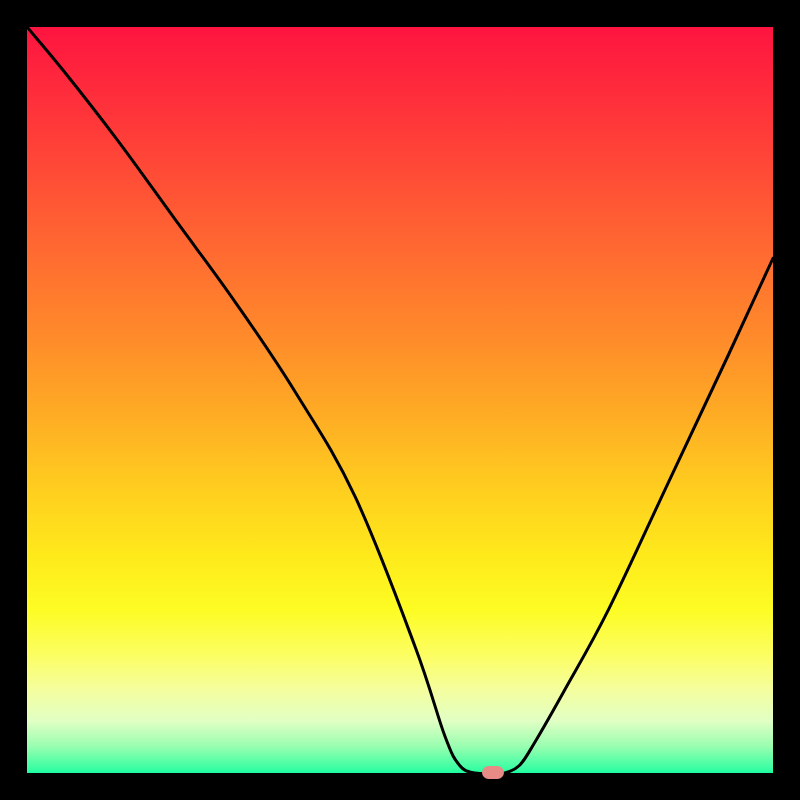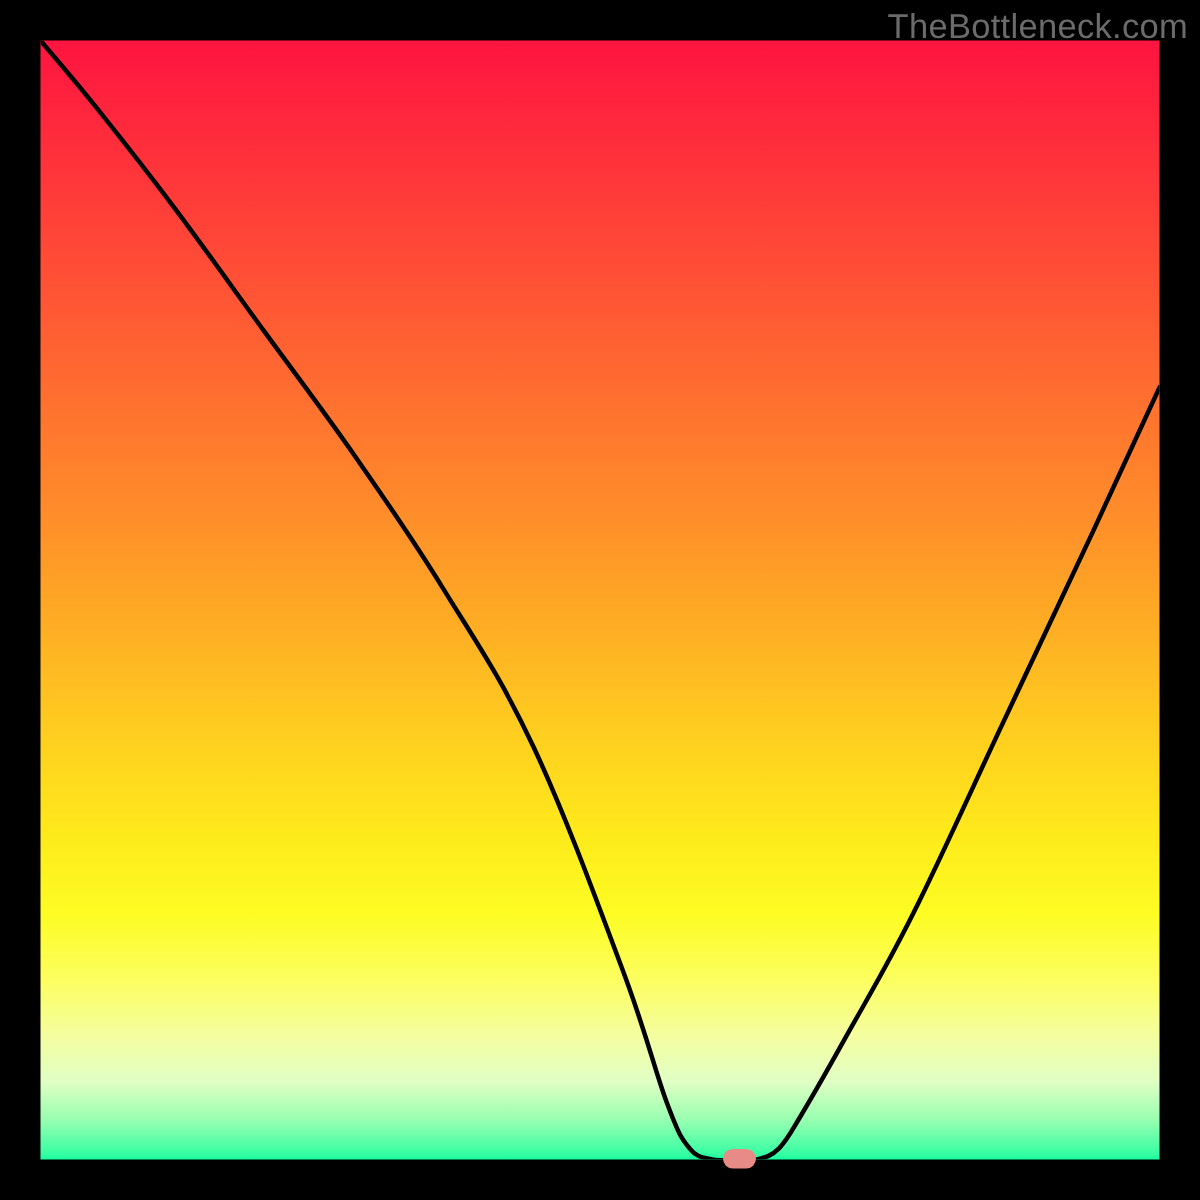--- a/index.html
+++ b/index.html
@@ -68,14 +68,13 @@
 <div class="chart-container">
   <div class="plot-area">
 
     <svg class="curve" viewBox="0 0 746 746" preserveAspectRatio="none">
       <path id="curve-path" d="M 0.00 0.00 C 6.71 8.06, 21.19 24.62, 37.30 44.76 C 53.41 64.90, 69.38 85.04, 89.52 111.90 C 109.66 138.76, 127.72 164.42, 149.20 193.96 C 170.68 223.50, 187.40 245.14, 208.88 276.02 C 230.36 306.90, 247.08 330.63, 268.56 365.54 C 290.04 400.45, 306.76 424.32, 328.24 469.98 C 349.72 515.64, 371.81 576.21, 387.92 619.18 C 404.03 662.15, 409.70 687.22, 417.76 708.70 C 425.82 730.18, 427.31 731.83, 432.68 738.54 C 438.05 745.25, 442.23 744.66, 447.60 746.00 C 452.97 747.34, 457.15 746.00, 462.52 746.00 C 467.89 746.00, 472.07 747.34, 477.44 746.00 C 482.81 744.66, 486.99 743.91, 492.36 738.54 C 497.73 733.17, 499.22 729.59, 507.28 716.16 C 515.34 702.73, 523.69 688.11, 537.12 663.94 C 550.55 639.77, 563.08 619.48, 581.88 581.88 C 600.68 544.28, 620.08 500.72, 641.56 455.06 C 663.04 409.40, 682.44 368.52, 701.24 328.24 C 720.04 287.96, 737.94 248.72, 746.00 231.26" fill="none" stroke="#000000" stroke-width="3" stroke-linejoin="round" stroke-linecap="round"></path>
     </svg>
 
     <div id="optimal-marker" class="marker" style="left: 455.25px; top: 739px; background: rgb(232, 138, 134);"></div>
 
   </div>
-  <div class="watermark">TheBottleneck.com</div>
 </div>
 
 </body></html>

